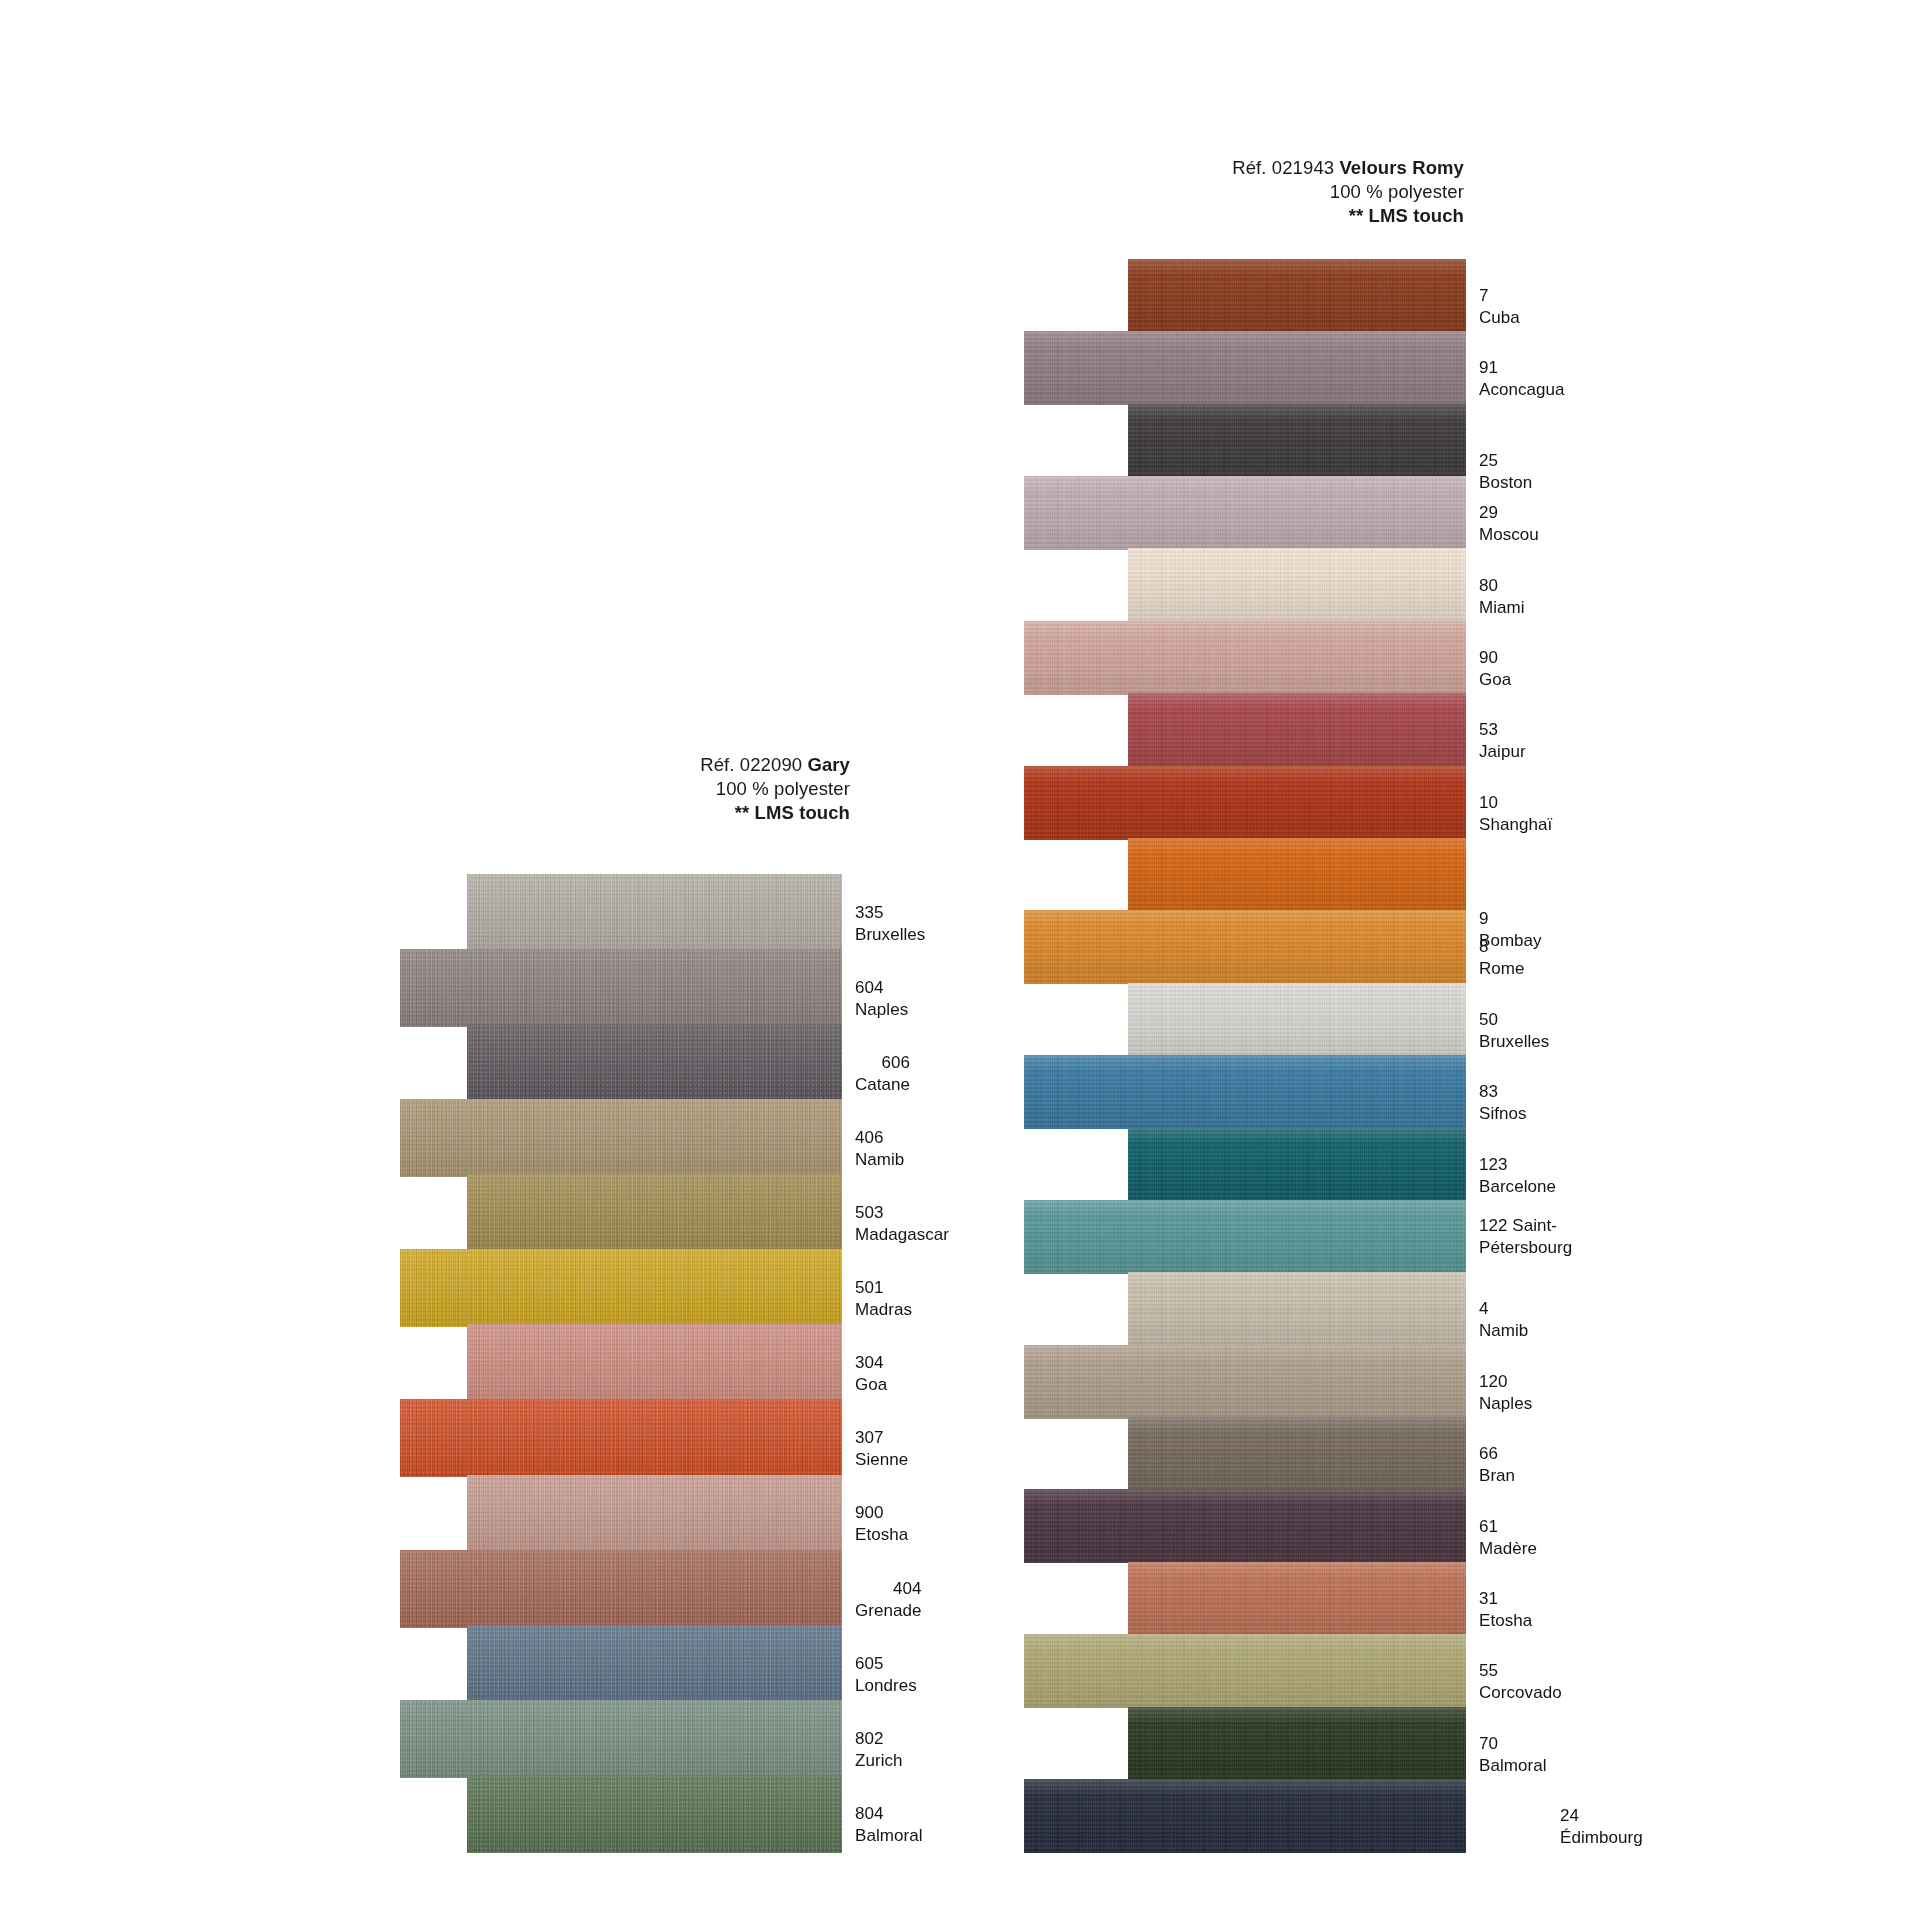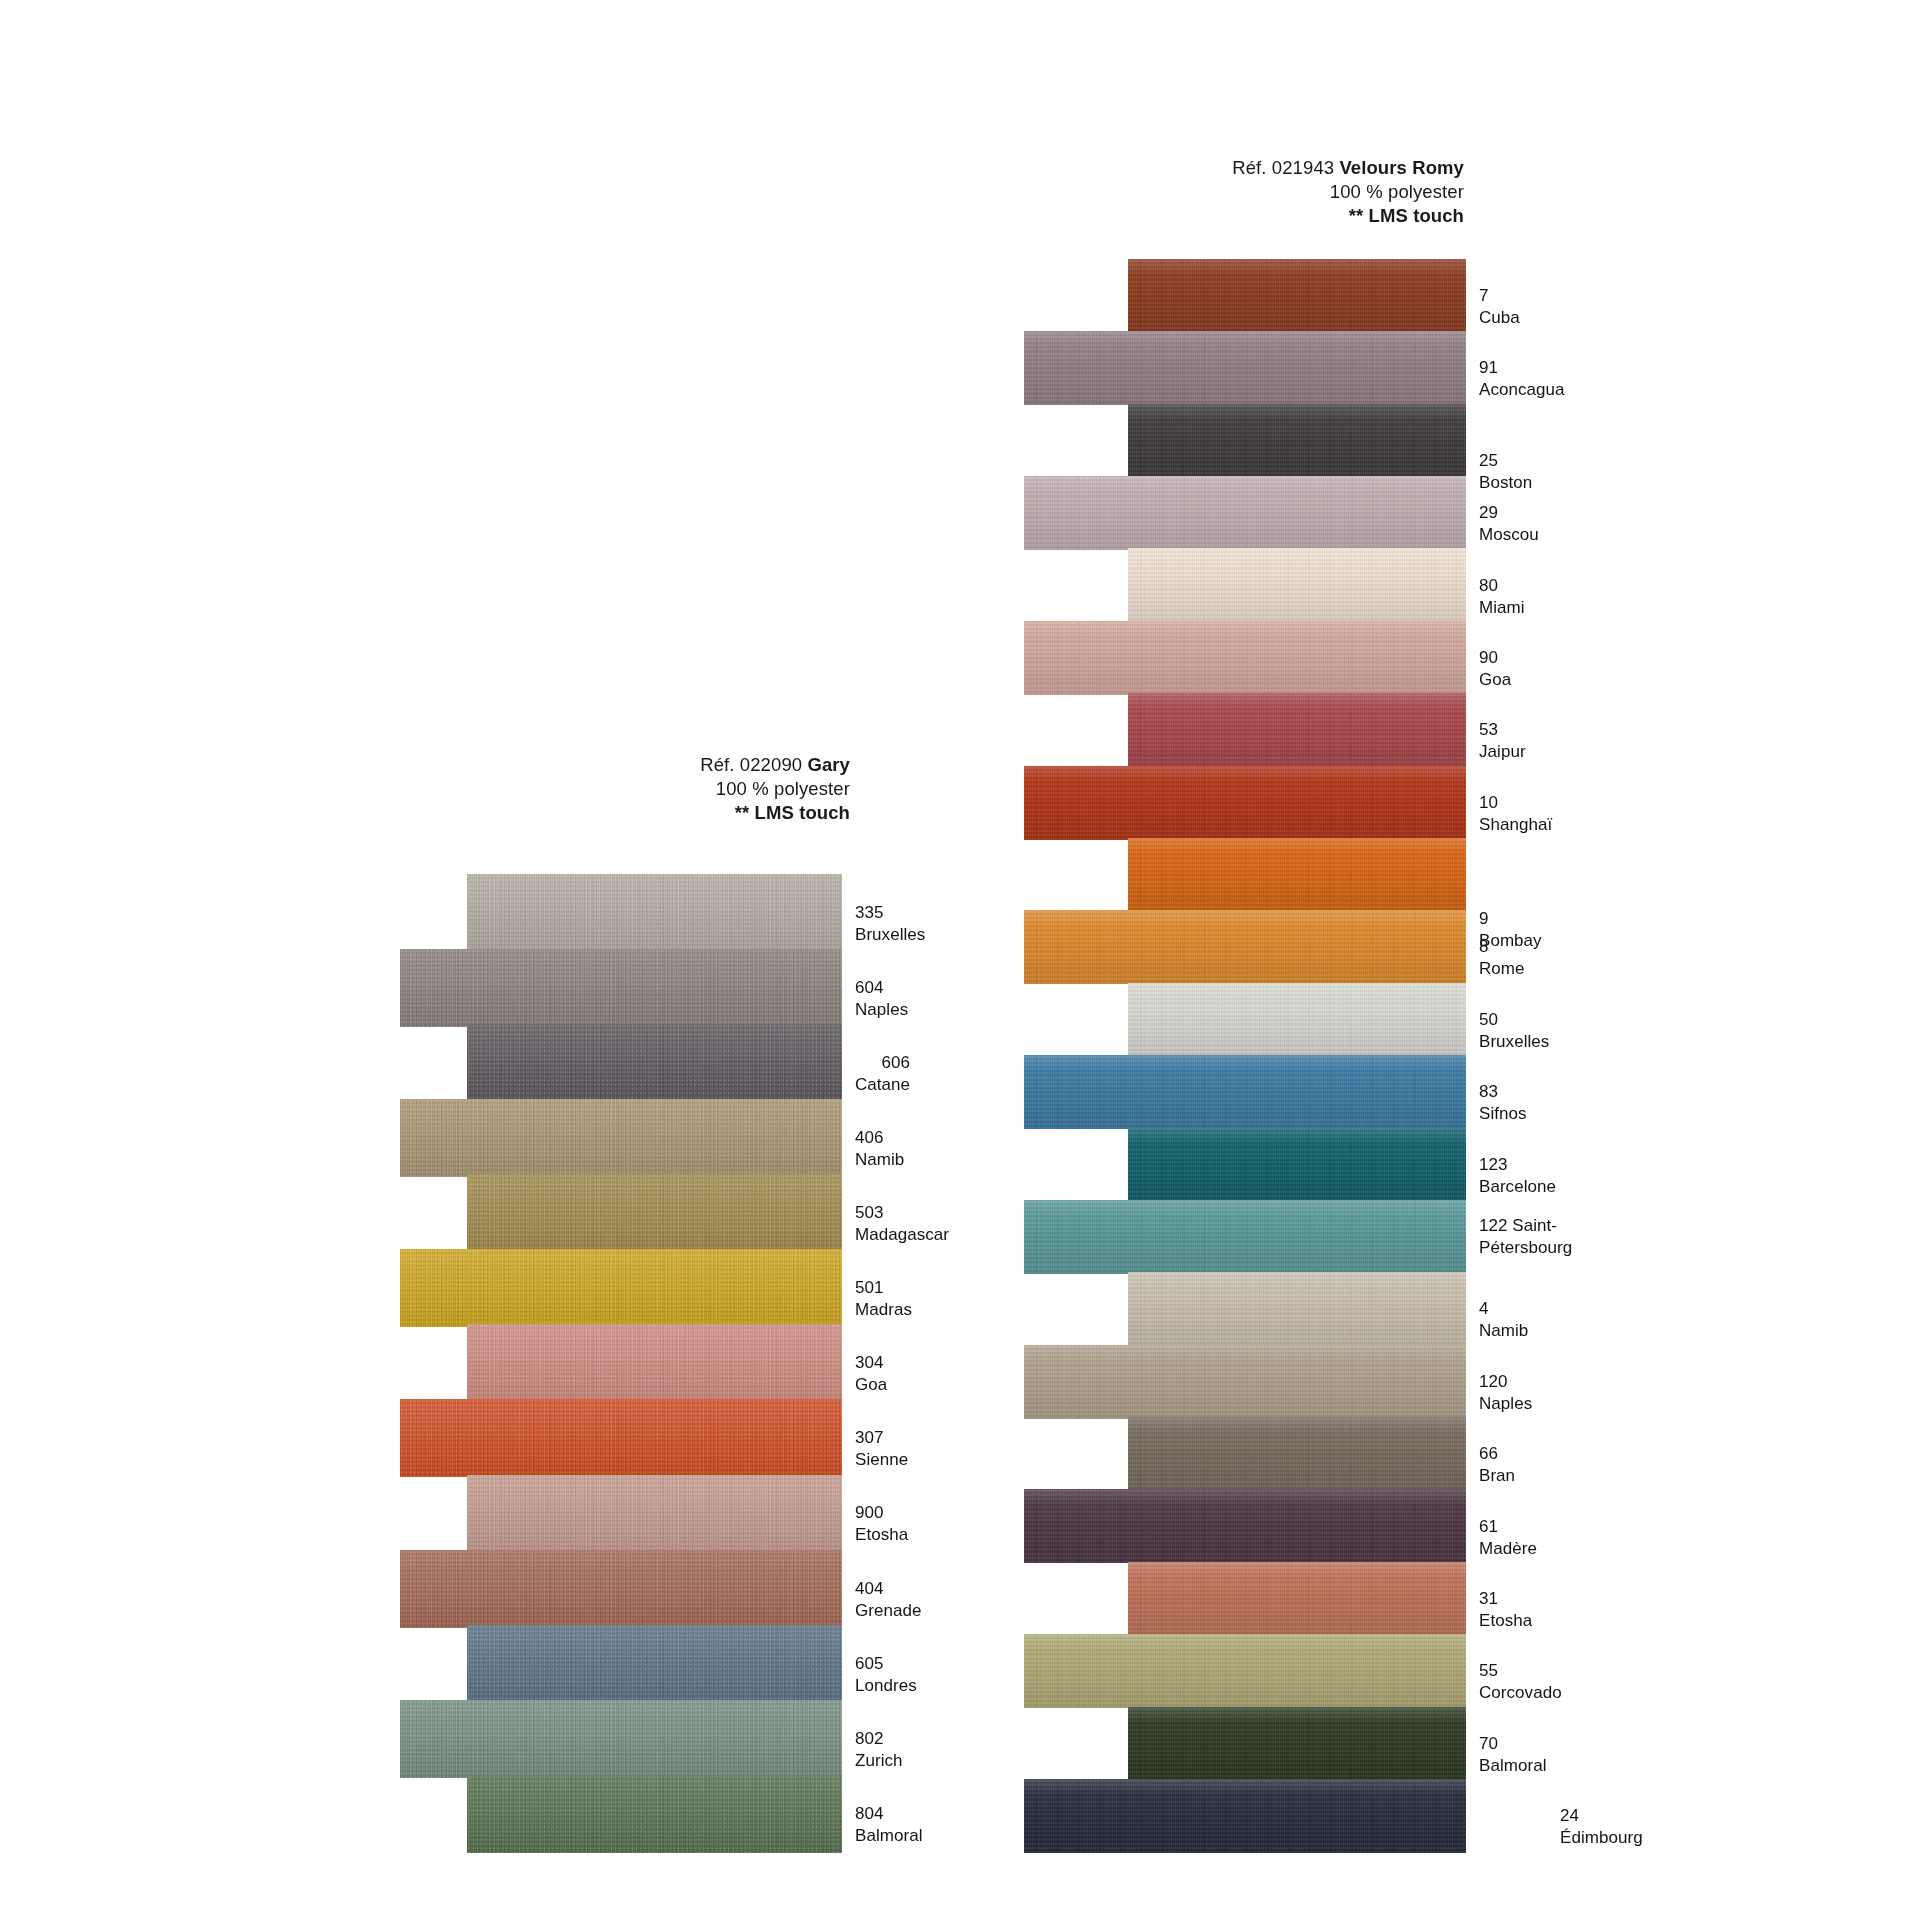--- a/index.html
+++ b/index.html
@@ -208,21 +208,21 @@
         <div class="tex"></div>
       </div>
       <div class="lbl" style="left: 855px; top: 1427px;">307 Sienne</div>
       <div class="band boucle" style="left: 467px; top: 1475px; width: 375px; height: 78px; background: rgb(197, 154, 142);">
         <div class="tex"></div>
       </div>
       <div class="lbl" style="left: 855px; top: 1502px;">900 Etosha</div>
       <div class="band boucle" style="left: 400px; top: 1550px; width: 442px; height: 78px; background: rgb(163, 103, 84);">
         <div class="tex"></div>
       </div>
-      <div class="lbl" style="left: 855px; top: 1578px;">404 Grenade</div>
+      <div class="lbl" style="left: 855px; top: 1578px; text-align: right;">404 Grenade</div>
       <div class="band boucle" style="left: 467px; top: 1625px; width: 375px; height: 78px; background: rgb(90, 113, 134);">
         <div class="tex"></div>
       </div>
       <div class="lbl" style="left: 855px; top: 1653px;">605 Londres</div>
       <div class="band boucle" style="left: 400px; top: 1700px; width: 442px; height: 78px; background: rgb(118, 141, 129);">
         <div class="tex"></div>
       </div>
       <div class="lbl" style="left: 855px; top: 1728px;">802 Zurich</div>
       <div class="band boucle" style="left: 467px; top: 1775px; width: 375px; height: 78px; background: rgb(86, 112, 79);">
         <div class="tex"></div>

